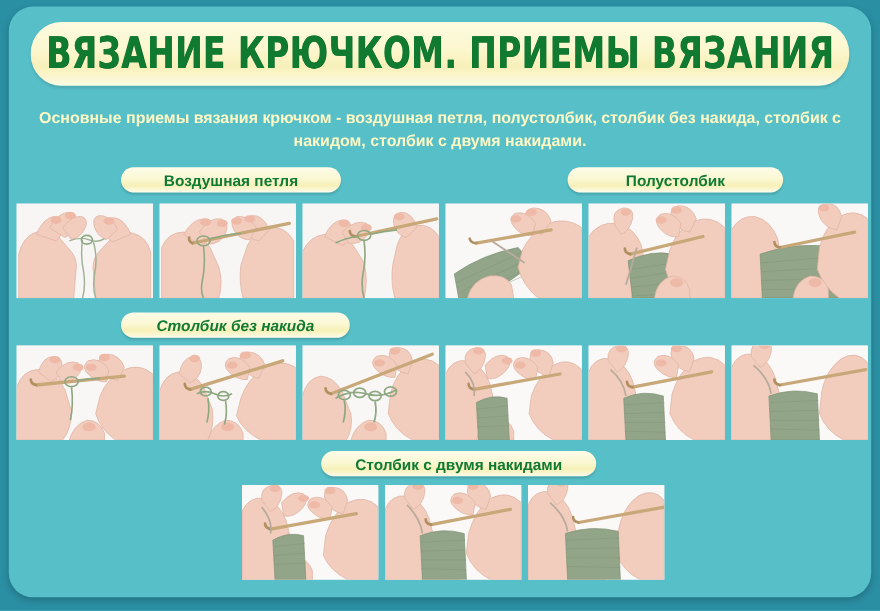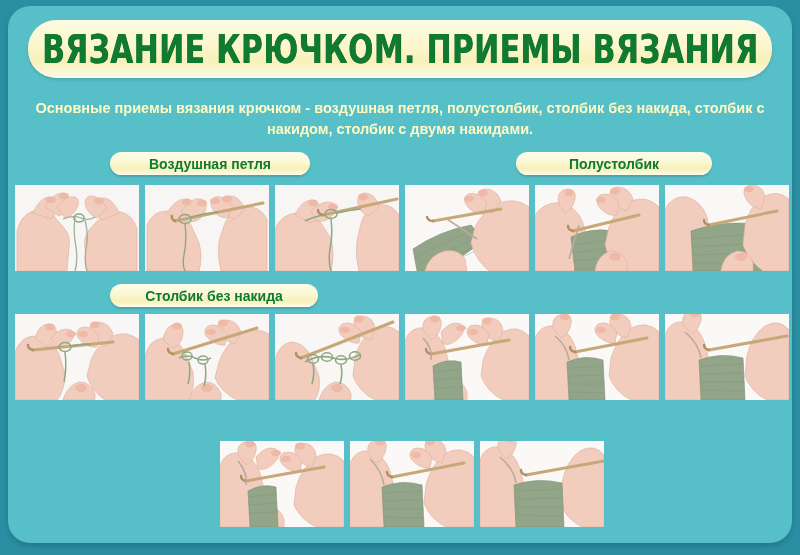--- a/index.html
+++ b/index.html
@@ -264,21 +264,21 @@
           <ellipse cx="84" cy="4" rx="5" ry="3.3"></ellipse>
           <ellipse cx="76" cy="72" rx="6" ry="4"></ellipse>
         </g>
       <g stroke="#c8a878" stroke-width="3" stroke-linecap="round" fill="none">
         <path d="M44 40 L112 26"></path>
       </g>
       <path d="M44 40 Q39 39 39 35" stroke="#b08f60" stroke-width="2.4" fill="none" stroke-linecap="round"></path>
     </svg>
   </div>
 
-  <div class="pill" style="left:110px;top:284px;width:208px;">
+  <div class="pill" style="left:110px;top:284px;width:208px;font-style:italic;">
     <span class="pill-text">Столбик без накида</span>
   </div>
 
   <div class="photo" style="left:15px;top:314px;width:124px;height:86px;">
     <svg class="ph-svg" viewBox="0 0 124 86" preserveAspectRatio="none">
       <rect width="124" height="86" fill="#f8f7f5"></rect>
       <g fill="#f2cdbe" stroke="#e0b4a4" stroke-width="0.7">
         <path d="M0 86 L0 38 Q6 22 20 22 Q36 24 44 40 L50 60 Q50 76 42 86 Z"></path>
         <path d="M20 24 Q24 10 34 10 Q43 11 41 21 Q39 30 31 33 Z"></path>
         <path d="M36 24 Q46 12 56 16 Q62 21 55 28 Q48 35 40 33 Z"></path>
@@ -461,20 +461,23 @@
           <path d="M35 76 L80 77" fill="none"></path>
       </g>
       <g stroke="#c8a878" stroke-width="3" stroke-linecap="round" fill="none">
         <path d="M44 36 L122 22"></path>
       </g>
       <path d="M44 36 Q39 35 39 31" stroke="#b08f60" stroke-width="2.4" fill="none" stroke-linecap="round"></path>
       <path d="M20 18 Q34 30 36 44" stroke="#b8ab9c" stroke-width="1.6" fill="none"></path>
     </svg>
   </div>
 
+  <div class="pill" style="left:292px;top:410px;width:250px;">
+    <span class="pill-text">Столбик с двумя накидами</span>
+  </div>
 
   <div class="photo" style="left:220px;top:441px;width:124px;height:86px;">
     <svg class="ph-svg" viewBox="0 0 124 86" preserveAspectRatio="none">
       <rect width="124" height="86" fill="#faf9f8"></rect>
       <g fill="#f2cdbe" stroke="#e0b4a4" stroke-width="0.7">
         <path d="M0 86 L0 24 Q6 10 20 12 Q34 16 40 32 L46 56 Q46 74 38 86 Z"></path>
         <path d="M18 14 Q16 2 28 0 Q38 0 36 10 Q34 20 26 24 Z"></path>
         <path d="M36 16 Q46 4 56 8 Q62 14 54 22 Q46 30 38 28 Z"></path>
         <path d="M124 86 L124 20 Q112 8 96 16 Q82 26 76 46 L74 64 Q80 78 96 86 Z"></path>
         <path d="M96 14 Q94 2 82 2 Q72 4 76 14 Q80 24 92 26 Z"></path>

